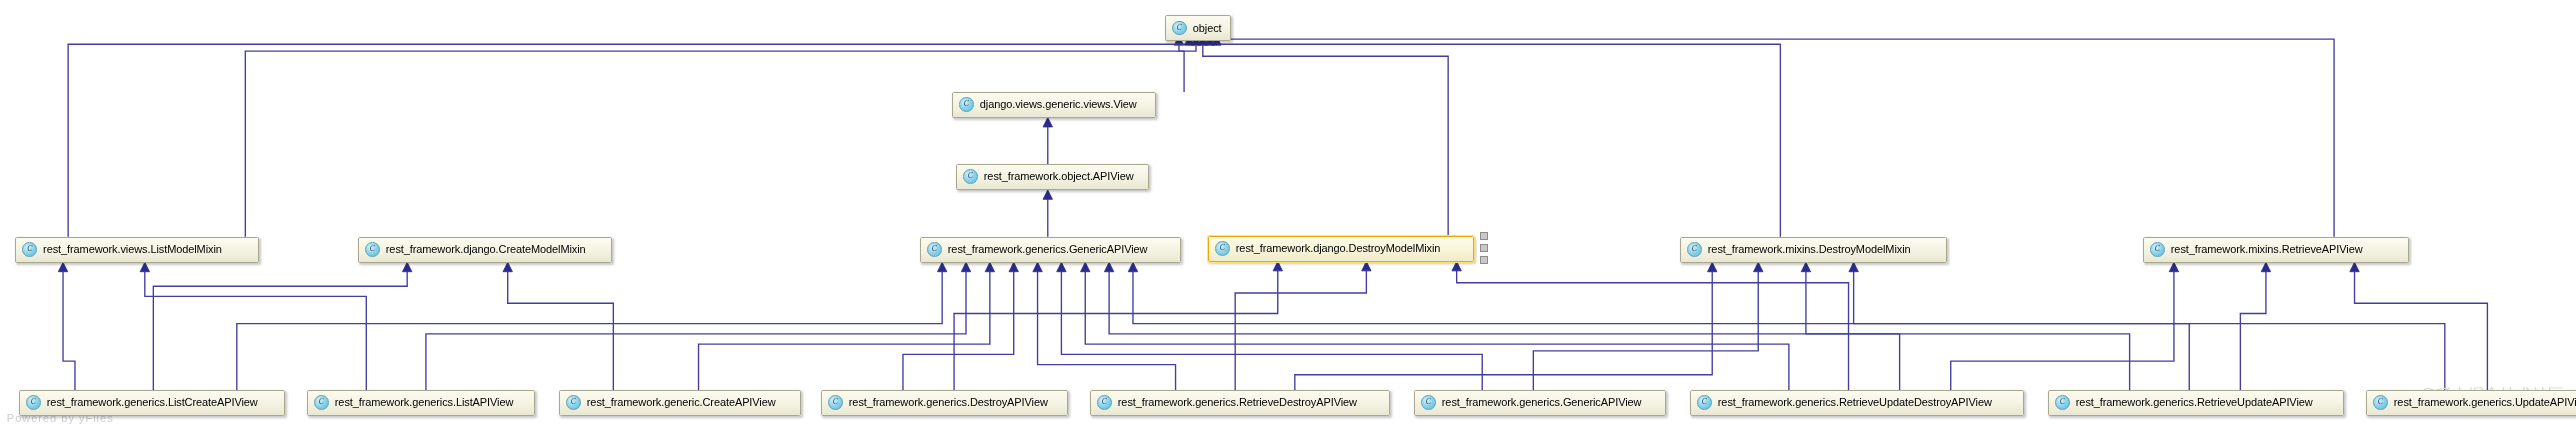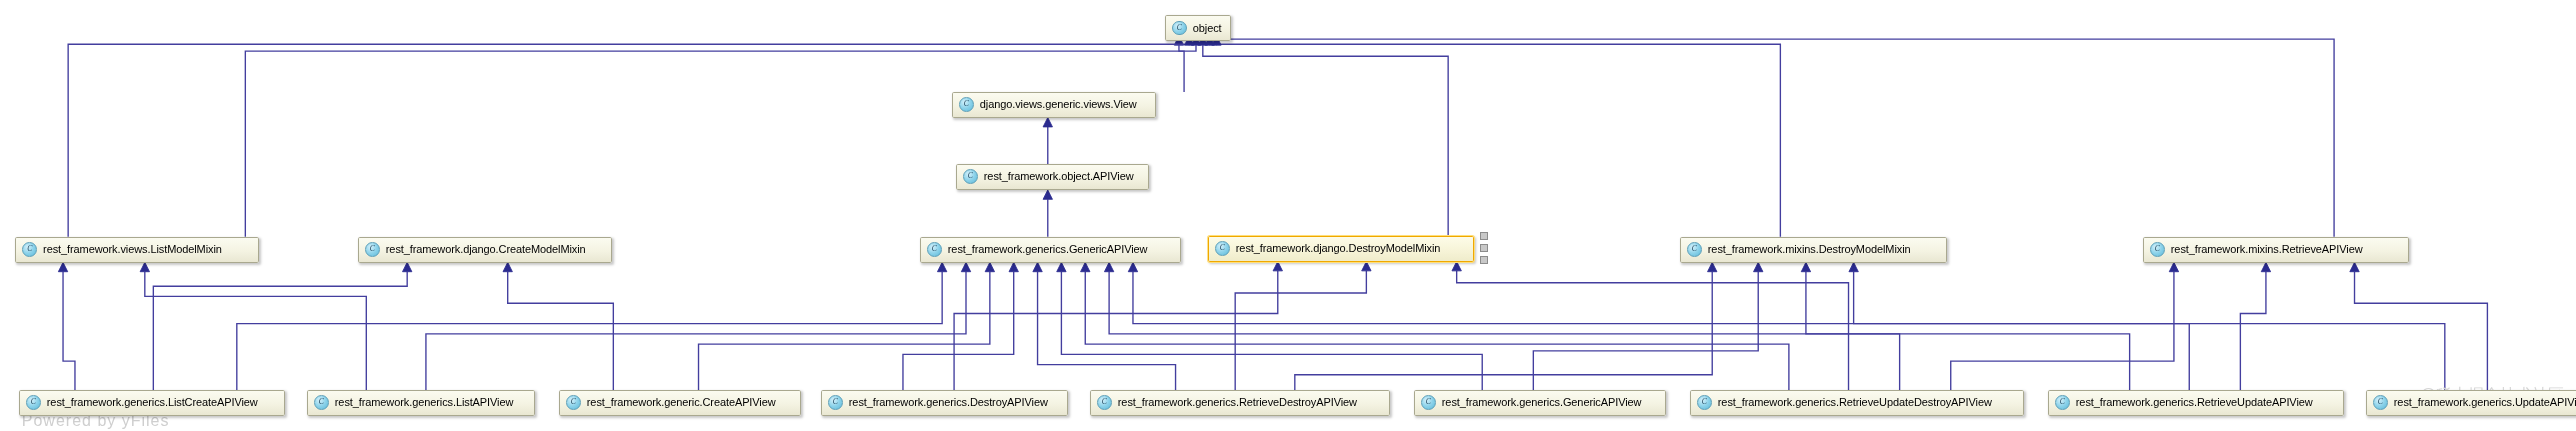--- a/index.html
+++ b/index.html
@@ -70,26 +70,25 @@
     width: 6px;
     height: 6px;
     background: #c8c8c8;
     border: 0.9px solid #8c8c8c;
     z-index: 8;
   }
   .watermark-yfiles {
     position: absolute;
     left: 6.8px;
     top: 412px;
-    font-size: 16px;
+    font-size: 11px;
     color: #cfcfcf;
     letter-spacing: 1px;
     font-family: "Liberation Sans", sans-serif;
     user-select: none;
-    margin-left: 15px;
   }
   .watermark-cn {
     position: absolute;
     right: 12px;
     top: 385px;
     font-size: 16px;
     color: #d7d7d7;
     font-family: "Liberation Sans", sans-serif;
     user-select: none;
   }

